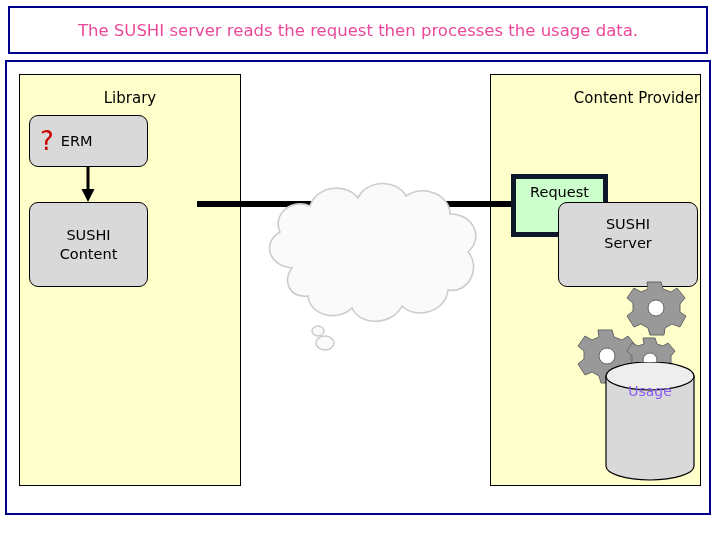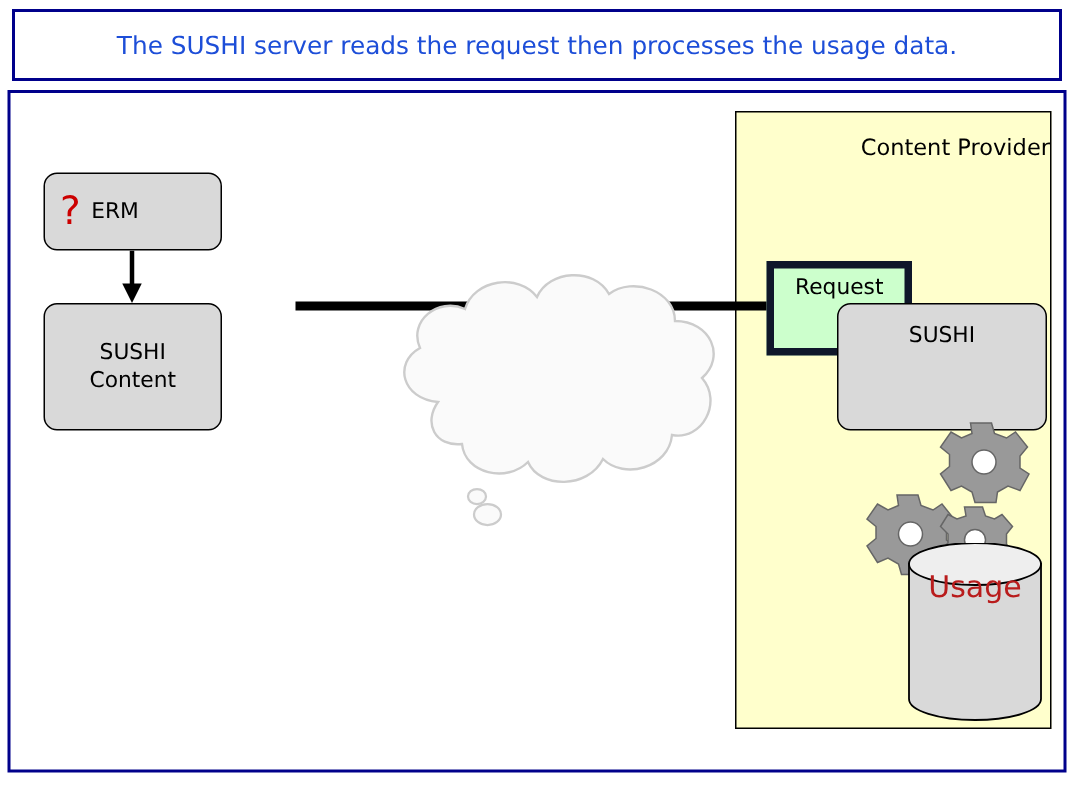--- a/index.html
+++ b/index.html
@@ -26,21 +26,21 @@
     background: #ffffff;
     border: 2px solid #00008b;
     box-sizing: border-box;
     display: flex;
     align-items: center;
     justify-content: center;
     text-align: center;
   }
   #title-banner .title-text {
     font-size: 16.5px;
-    color: #1d4ed8;
+    color: #ec4899;
     line-height: 21px;
     padding: 0 6px;
   }
 
   
   #diagram-frame {
     position: absolute;
     left: 5px;
     top: 60px;
     width: 706px;
@@ -197,36 +197,39 @@
     top: 300px;
     width: 96px;
     height: 125px;
   }
   #usage-data-label {
     position: absolute;
     left: 595px;
     top: 320px;
     width: 96px;
     text-align: center;
-    font-size: 20px;
-    color: #b91c1c;
+    font-size: 14px;
+    color: #8b5cf6;
     line-height: 19px;
   }
 </style>
 </head>
 <body>
 
 <div id="page">
 
   <div id="title-banner">
     <div class="title-text">The SUSHI server reads the request then processes the usage data.</div>
   </div>
 
   <div id="diagram-frame">
 
+    <div class="zone" id="zone-library">
+      <div class="zone-label" id="zone-library-label">Library</div>
+    </div>
 
     <div class="zone" id="zone-provider">
       <div class="zone-label" id="zone-provider-label">Content Provider</div>
     </div>
 
     <div class="grey-box" id="erm-box">
       <span id="erm-question">?</span>
       <span>ERM</span>
     </div>
 
@@ -260,20 +263,21 @@
       <ellipse cx="71" cy="173" rx="9" ry="7" fill="#fafafa" stroke="#cccccc" stroke-width="1.5"></ellipse>
       <ellipse cx="64" cy="161" rx="6" ry="5" fill="#fafafa" stroke="#cccccc" stroke-width="1.5"></ellipse>
     </svg>
 
     <div id="request-box">
       <span>Request</span>
     </div>
 
     <div class="grey-box" id="sushi-server-box">
       <span class="ln">SUSHI</span>
+      <span class="ln">Server</span>
     </div>
 
     <svg id="gears" viewBox="0 0 120 115">
       <g fill="#999999" stroke="#666666" stroke-width="1">
 
         <g transform="translate(82,26)">
           <path d="M -7,-24 L 7,-24 L 9,-17 L 17,-14 L 23,-18 L 31,-8 L 26,-2 L 26,6 L 32,10 L 26,21 L 18,18 L 11,22 L 10,29 L -4,29 L -6,22 L -13,18 L -20,21 L -27,10 L -21,5 L -21,-3 L -27,-8 L -20,-18 L -13,-14 L -6,-17 Z"></path>
           <circle cx="2" cy="2" r="8" fill="#ffffff" stroke="#666666"></circle>
         </g>
 

